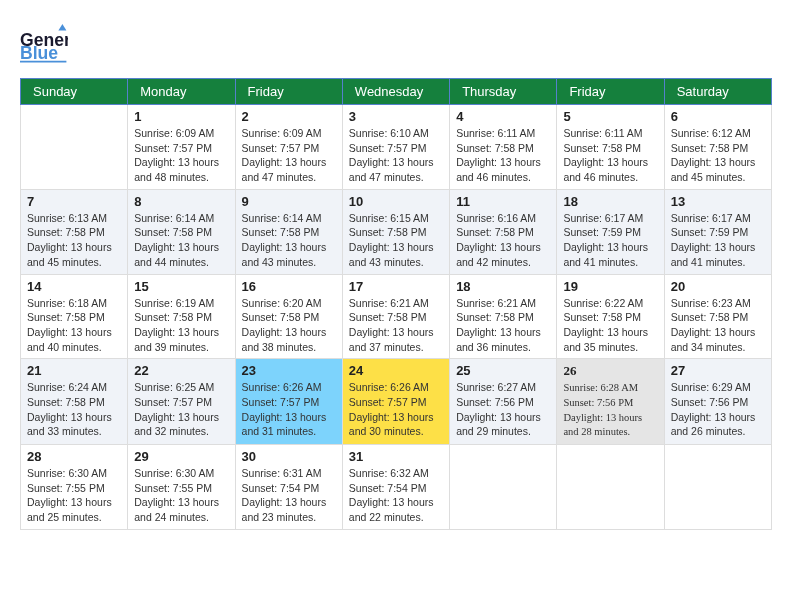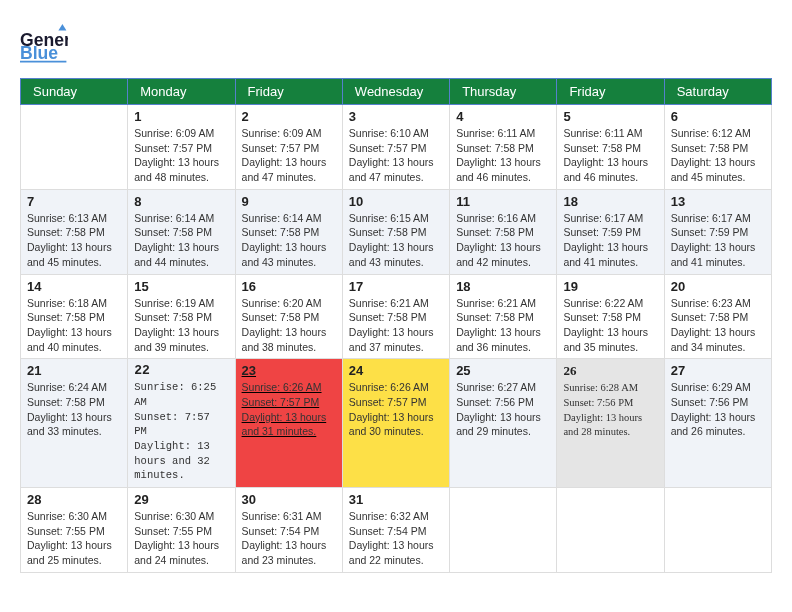--- a/index.html
+++ b/index.html
@@ -202,25 +202,25 @@
         <td>
           <span class="day-num">20</span>
           <div class="day-info">Sunrise: 6:23 AM<br>Sunset: 7:58 PM<br>Daylight: 13 hours and 34 minutes.</div>
         </td>
       </tr>
       <tr>
         <td style="background: rgb(240, 243, 248); margin-left: 37px;">
           <span class="day-num">21</span>
           <div class="day-info">Sunrise: 6:24 AM<br>Sunset: 7:58 PM<br>Daylight: 13 hours and 33 minutes.</div>
         </td>
-        <td style="background: rgb(240, 243, 248); font-family: Liberation Mono, monospace;">
+        <td style="background: rgb(240, 243, 248);">
           <span class="day-num">22</span>
           <div class="day-info">Sunrise: 6:25 AM<br>Sunset: 7:57 PM<br>Daylight: 13 hours and 32 minutes.</div>
         </td>
-        <td style="background: #ef4444; text-decoration: underline;">
+        <td style="background: #7dd3fc;">
           <span class="day-num">23</span>
           <div class="day-info">Sunrise: 6:26 AM<br>Sunset: 7:57 PM<br>Daylight: 13 hours and 31 minutes.</div>
         </td>
         <td style="background: #fde047;">
           <span class="day-num">24</span>
           <div class="day-info">Sunrise: 6:26 AM<br>Sunset: 7:57 PM<br>Daylight: 13 hours and 30 minutes.</div>
         </td>
         <td style="background: rgb(240, 243, 248);">
           <span class="day-num">25</span>
           <div class="day-info">Sunrise: 6:27 AM<br>Sunset: 7:56 PM<br>Daylight: 13 hours and 29 minutes.</div>

